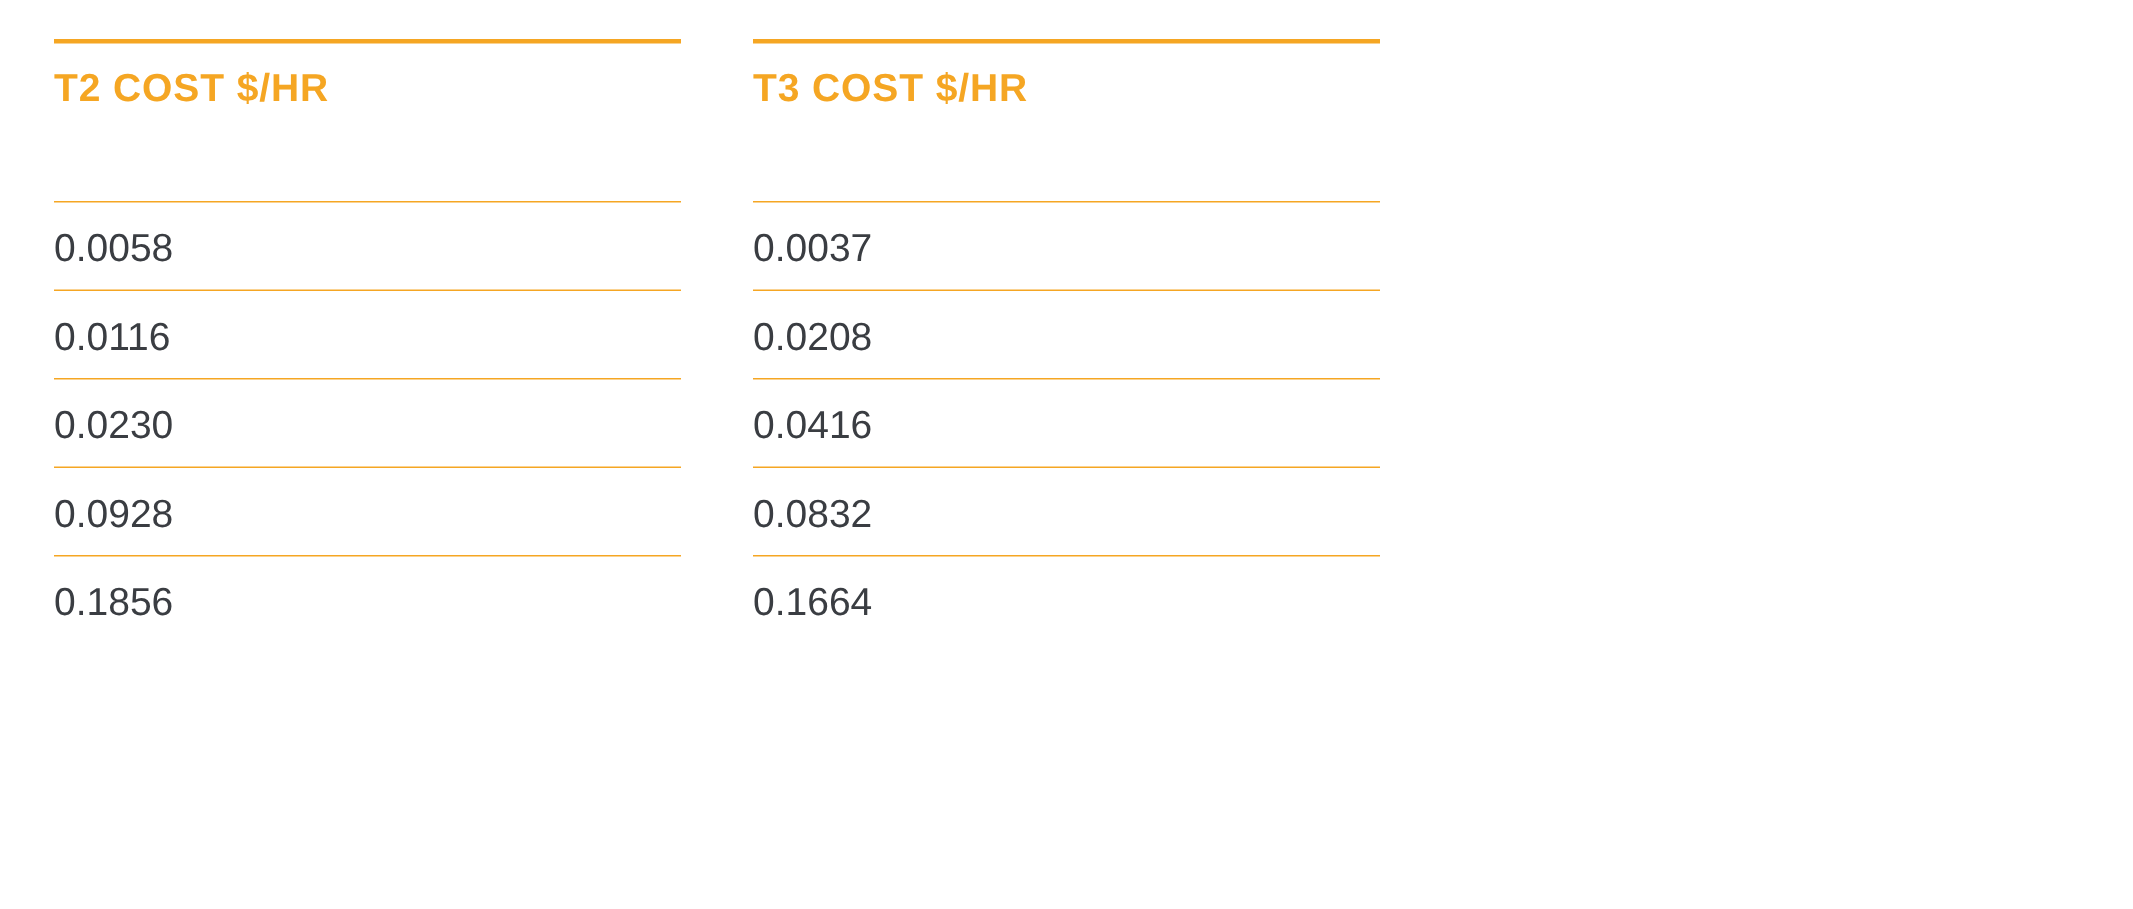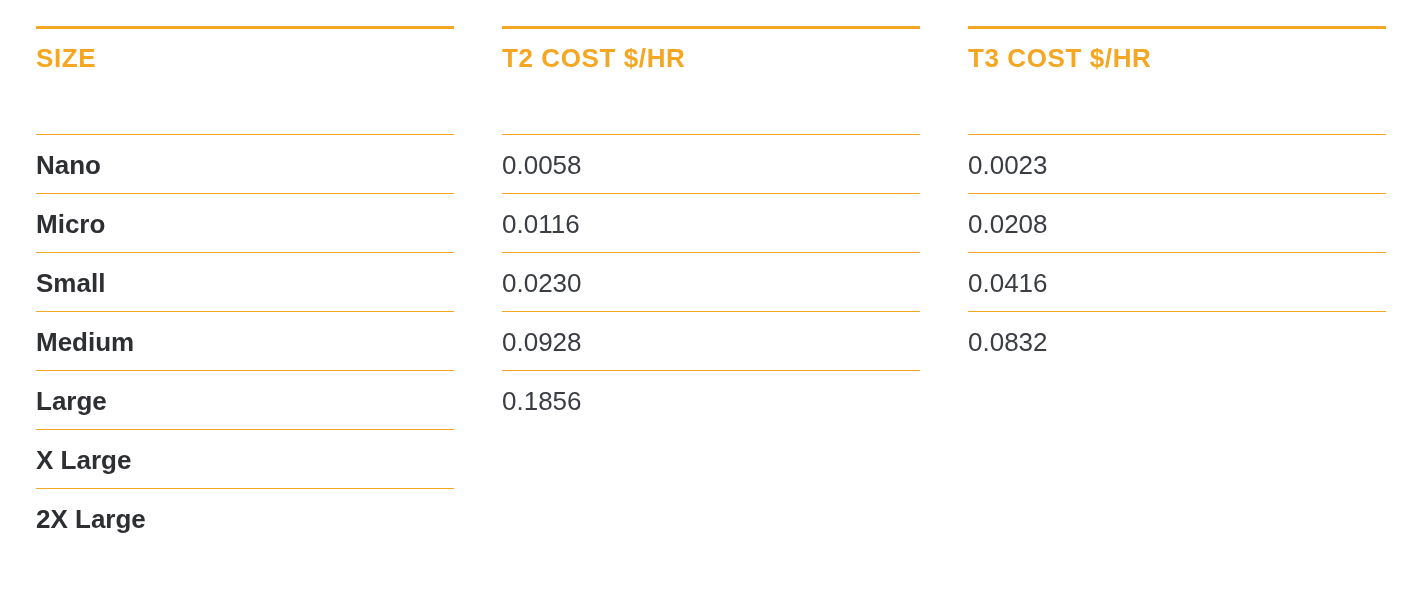--- a/index.html
+++ b/index.html
@@ -64,42 +64,33 @@
     font-variant-numeric: tabular-nums;
     font-weight: 500;
   }
 </style>
 </head>
 <body>
 
 <div class="page">
   <div class="table">
 
-    <div class="col">
-      <div class="header">SIZE</div>
-      <div class="cell size">Nano</div>
-      <div class="cell size">Micro</div>
-      <div class="cell size">Small</div>
-      <div class="cell size">Medium</div>
-      <div class="cell size">Large</div>
-      <div class="cell size">X Large</div>
-      <div class="cell size">2X Large</div>
-    </div>
 
     <div class="col">
       <div class="header">T2 COST $/HR</div>
       <div class="cell value">0.0058</div>
       <div class="cell value">0.0116</div>
       <div class="cell value">0.0230</div>
       <div class="cell value">0.0928</div>
       <div class="cell value">0.1856</div>
     </div>
 
     <div class="col">
       <div class="header">T3 COST $/HR</div>
-      <div class="cell value">0.0023</div>
+      <div class="cell value">0.0037</div>
       <div class="cell value">0.0208</div>
       <div class="cell value">0.0416</div>
       <div class="cell value">0.0832</div>
+      <div class="cell value">0.1664</div>
     </div>
 
   </div>
 </div>
 
 </body></html>

